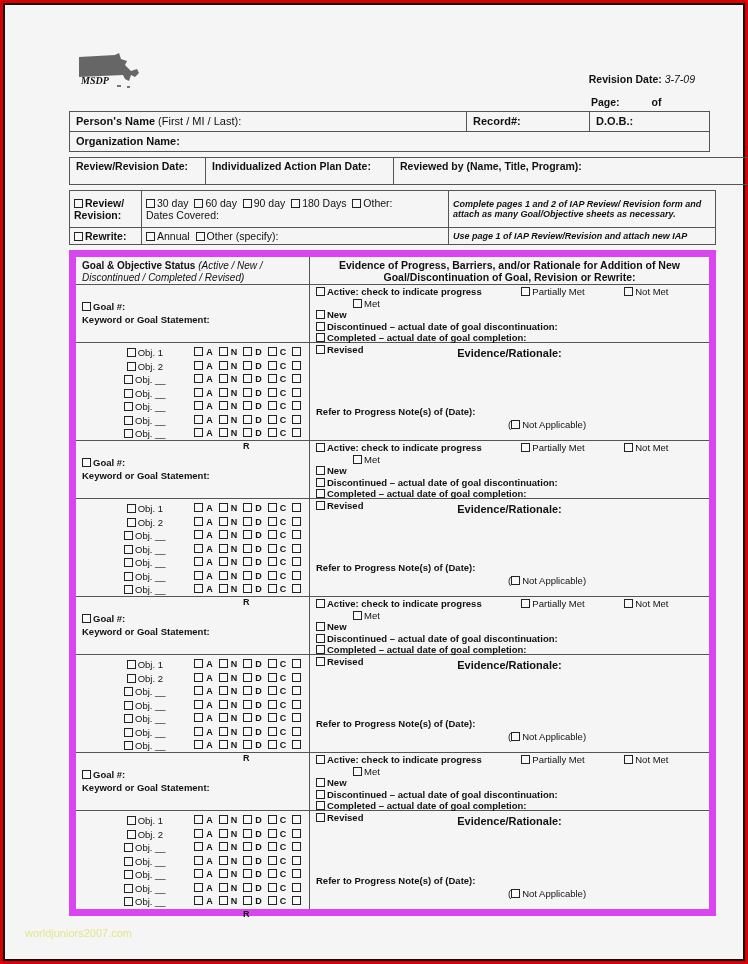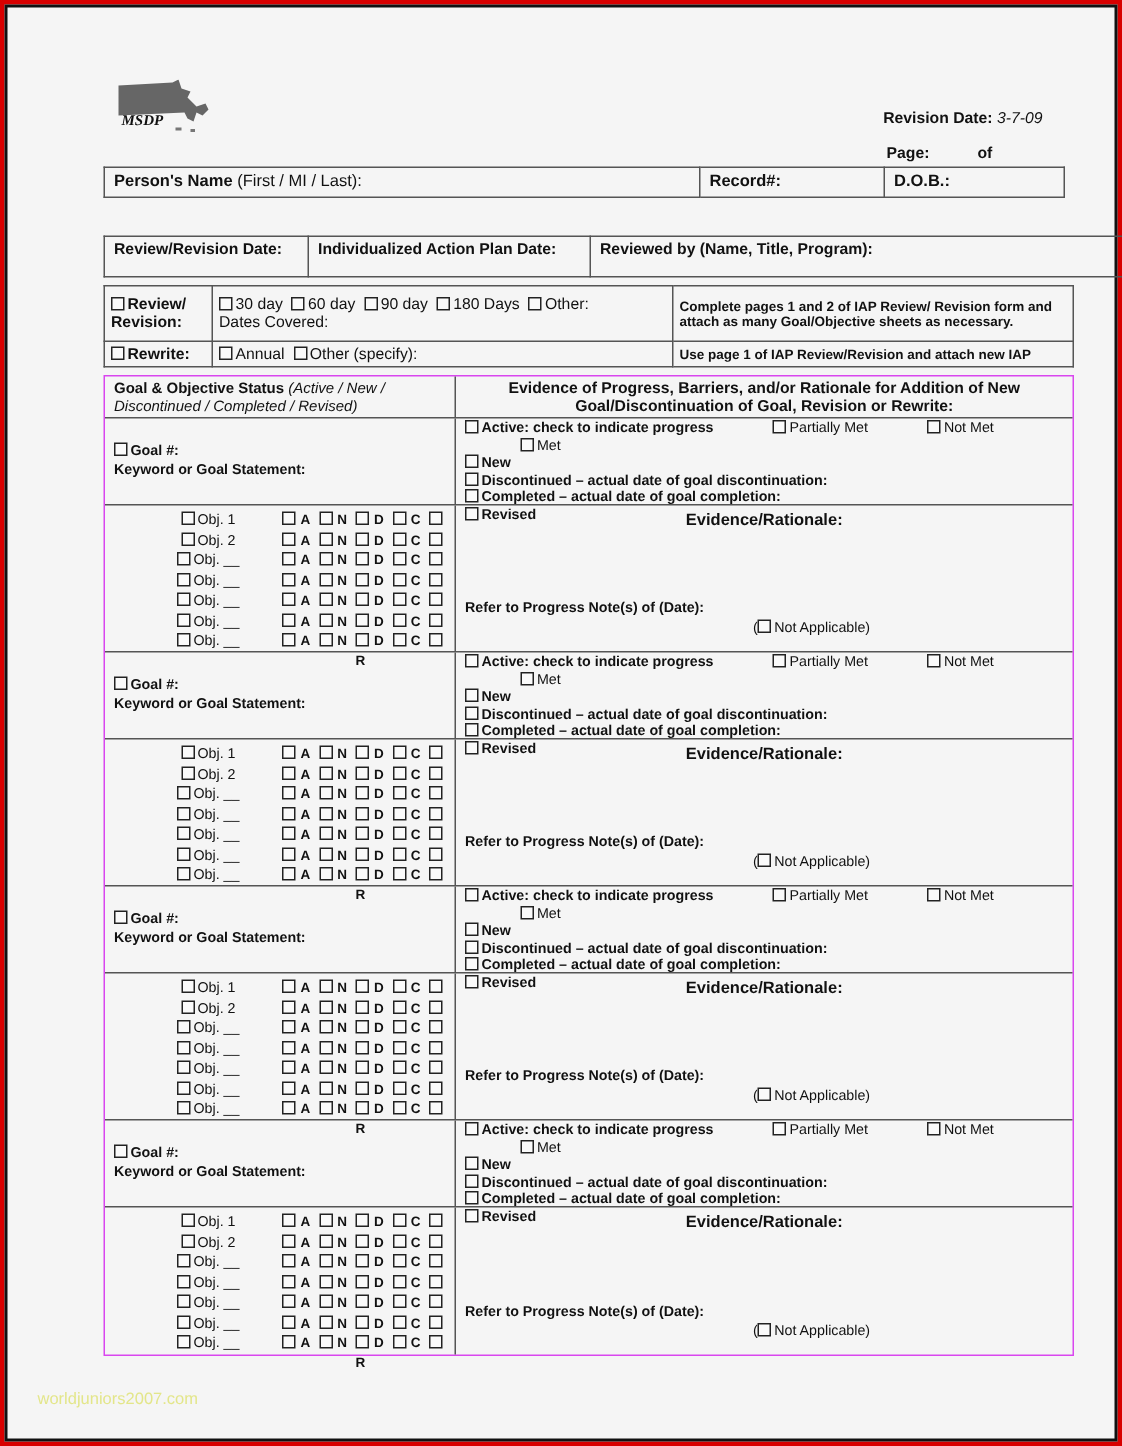--- a/index.html
+++ b/index.html
@@ -17,22 +17,22 @@
   table { border-collapse: collapse; position: absolute; padding-left: 14px; }
   td { border: 1px solid #555; vertical-align: top; font-size: 10px; }
   .b { font-weight: bold; }
   .cb { display: inline-block; width: 9px; height: 9px; border: 1px solid #222; vertical-align: -1px; margin-right: 2px; background: #fafafa; }
   .t1 { left: 64px; top: 106px; width: 641px; }
   .t1 td { height: 20px; padding: 3px 6px; font-size: 11px; }
   .t2 { left: 64px; top: 152px; width: 699px; }
   .t2 td { height: 27px; padding: 2px 6px; font-size: 10.5px; }
   .t3 { left: 64px; top: 185px; width: 647px; }
   .t3 td { padding: 2px 4px; font-size: 10.5px; vertical-align: middle; }
-  .t3 .note { font-size: 9px; font-weight: bold; }
-  .goals { position: absolute; left: 64px; top: 245px; width: 647px; border: 1px solid #d946ef; }
+  .t3 .note { font-size: 9px; font-weight: bold; font-style: italic; }
+  .goals { position: absolute; left: 64px; top: 245px; width: 647px; border: 7px solid #d946ef; }
   .ghead { display: flex; height: 28px; border-bottom: 1px solid #555; }
   .ghead .l { width: 234px; border-right: 1px solid #555; padding: 3px 6px; font-size: 10px; line-height: 12px; }
   .ghead .r { flex: 1; text-align: center; font-weight: bold; font-size: 10.5px; line-height: 12px; padding-top: 2px; }
   .gblock .top { display: flex; height: 58px; border-bottom: 1px solid #555; }
   .gblock .top .l { width: 234px; border-right: 1px solid #555; padding: 15px 6px 0; font-size: 9.5px; font-weight: bold; line-height: 13px; }
   .gblock .top .r { flex: 1; padding: 1px 6px; font-size: 9.5px; font-weight: bold; line-height: 11.6px; }
   .gblock .top .r .nb { font-weight: normal; margin-left: 5px; padding-left: 32px; }
   .gblock .obj { display: flex; height: 98px; border-bottom: 1px solid #555; text-align: center; }
   .gblock:last-child .obj { border-bottom: none; }
   .gblock .obj .l { width: 234px; border-right: 1px solid #555; padding: 3px 0 0 24px; font-size: 9.5px; }
@@ -62,20 +62,23 @@
   <div class="rev"><span>Revision Date:</span> <i>3-7-09</i></div>
   <div class="pageof"><span>Page:</span><b>of</b></div>
 
   <table class="t1">
     <tbody>
           <tr>
       <td style="width:397px"><b>Person's Name</b> <span>(First  / MI / Last):</span></td>
       <td style="width:123px" class="b">Record#:</td>
       <td class="b">D.O.B.:</td>
     </tr>
+    <tr>
+      <td colspan="3" class="b">Organization Name:</td>
+    </tr>
   </tbody>
       </table>
 
   <table class="t2">
     <tbody>
           <tr>
       <td style="width:136px" class="b">Review/Revision Date:</td>
       <td style="width:188px" class="b">Individualized Action Plan Date:</td>
       <td class="b">Reviewed by (Name, Title, Program):</td>
     </tr>

